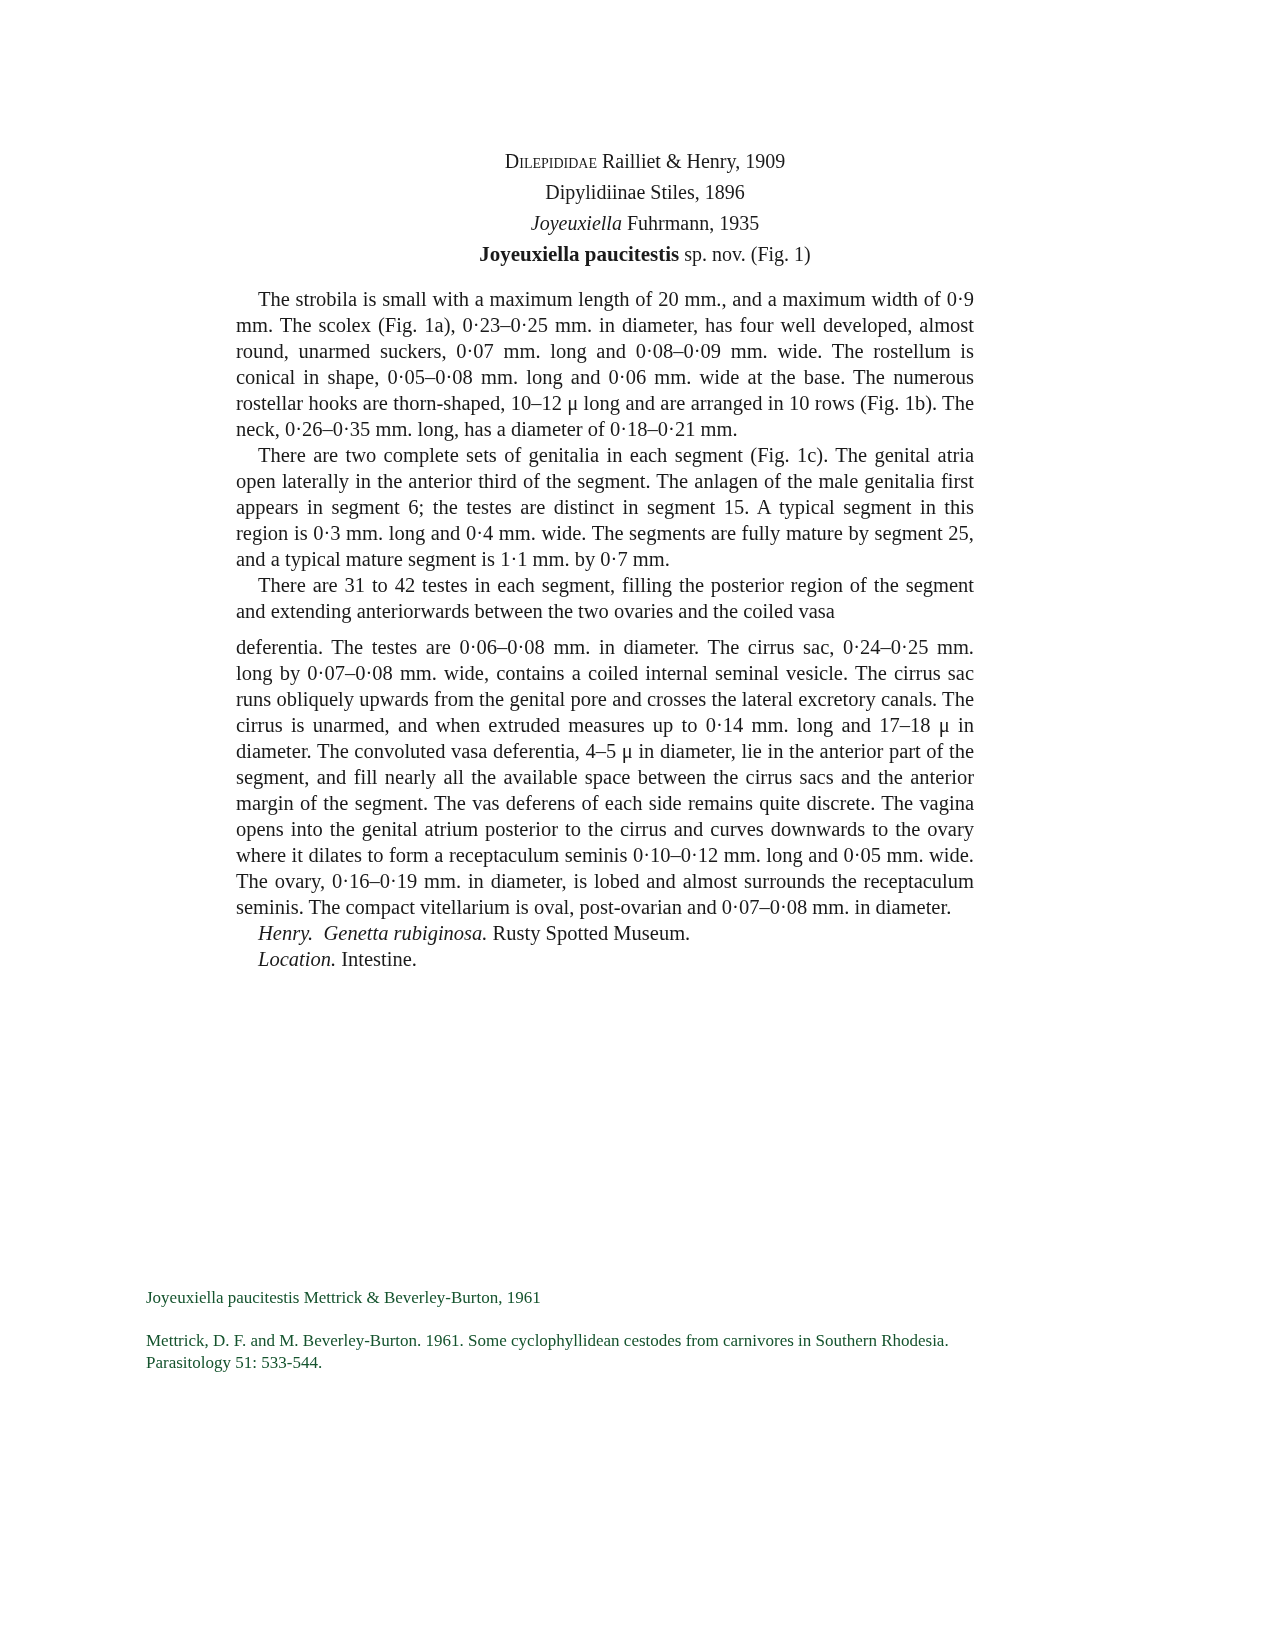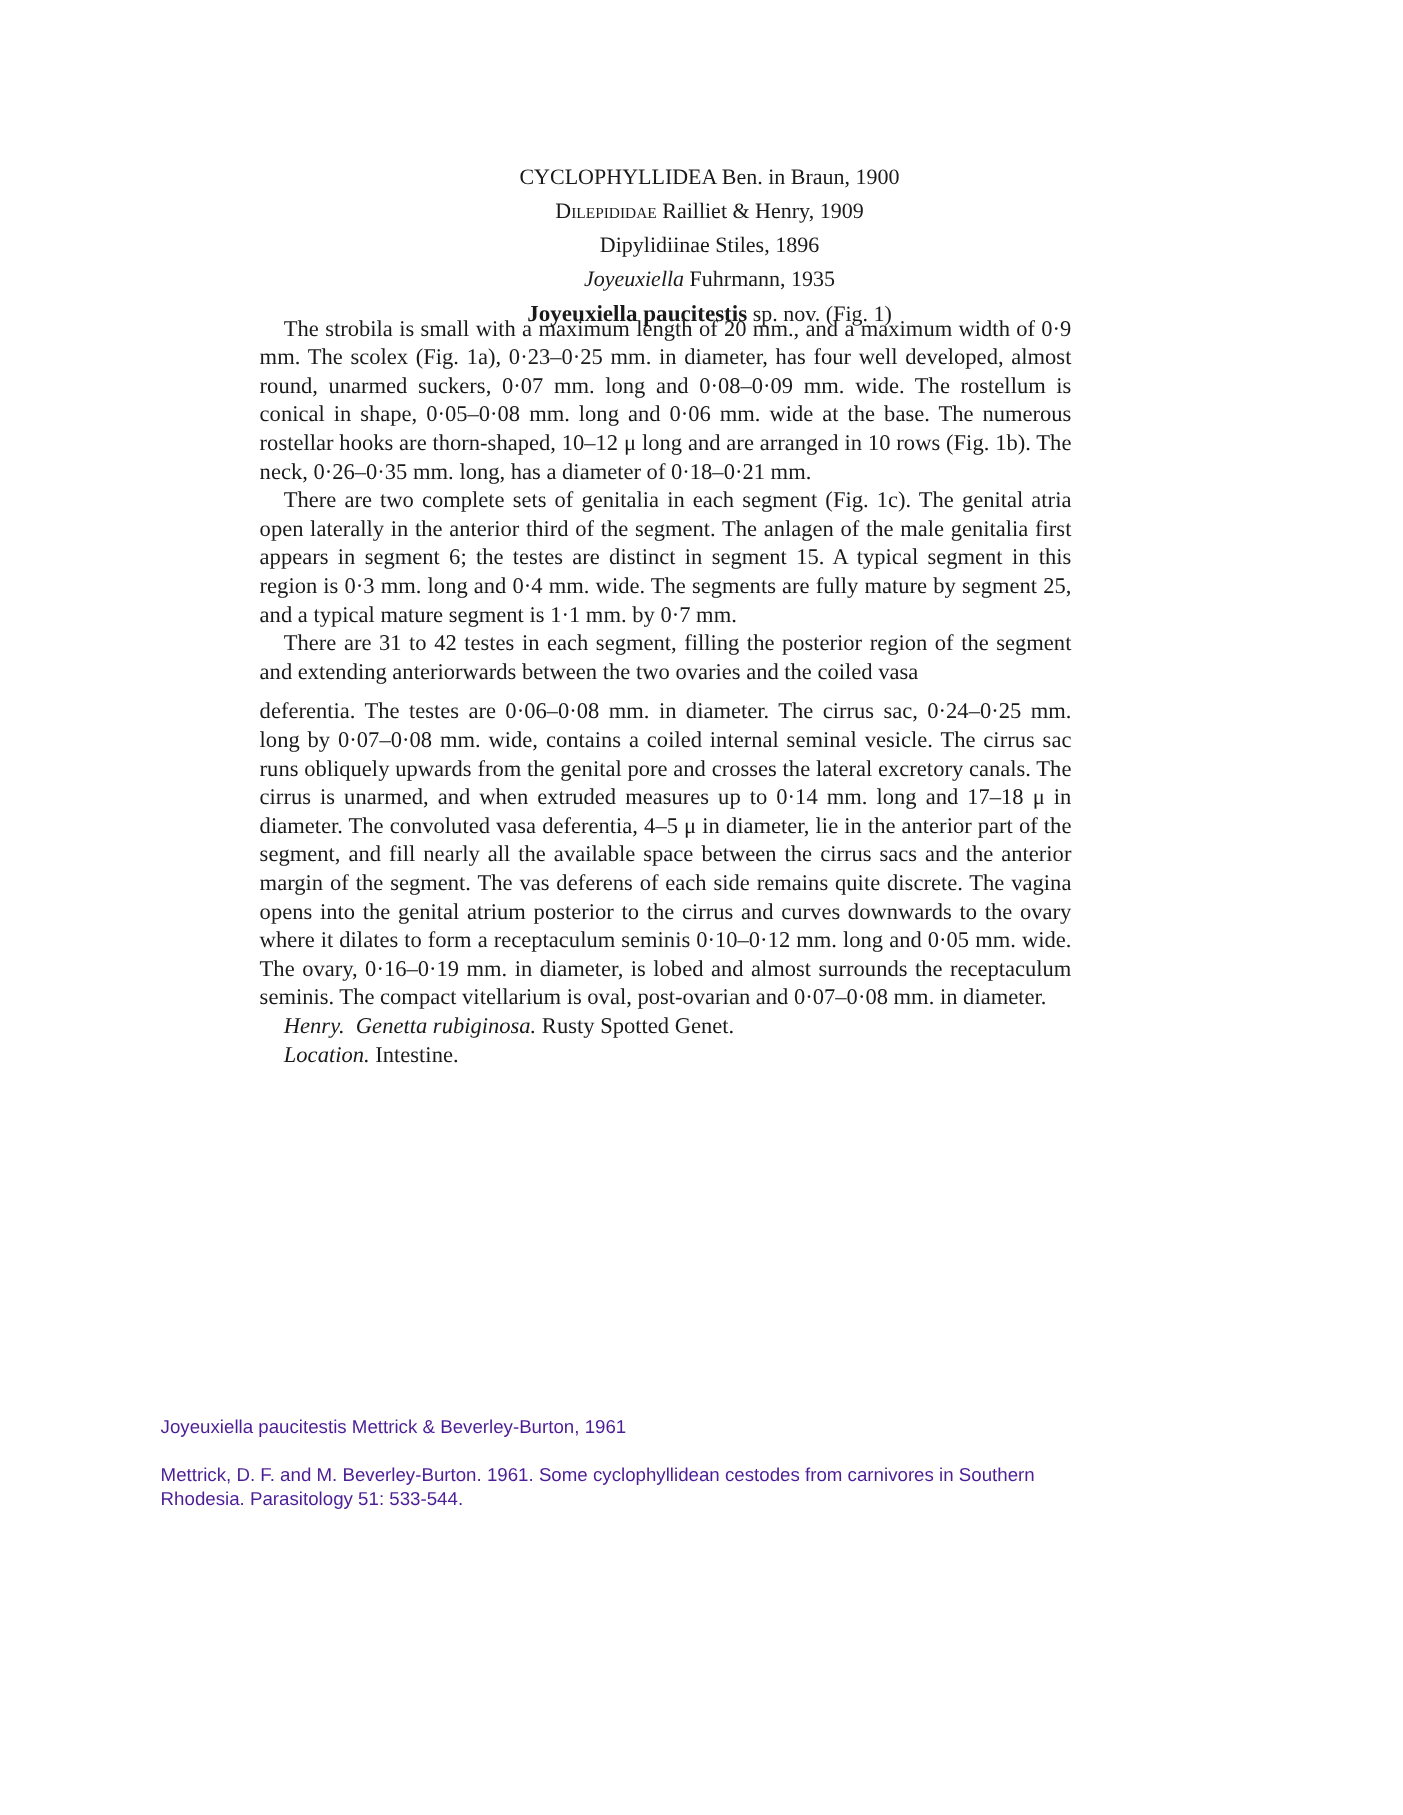--- a/index.html
+++ b/index.html
@@ -7,38 +7,37 @@
   .heading-block { position: absolute; left: 0; width: 1275px; top: 146px; text-align: center; font-family: "Liberation Serif", serif; font-size: 20px; line-height: 31px; }
   .heading-block div { margin-left: 15px; }
   .sc { font-variant: small-caps; }
   .species { font-weight: bold; font-size: 21px; }
   .body-text { position: absolute; left: 236px; width: 738px; top: 286px; font-family: "Liberation Serif", serif; font-size: 20.5px; line-height: 26px; text-align: justify; }
   .body-text p { margin: 0; text-indent: 22px; }
   .body-text p.flush { text-indent: 0; }
   .body-text .gap { margin-top: 10px; }
   .meta { padding-left: 22px; text-indent: 0 !important; }
   .meta em { font-style: italic; }
-  .footer { position: absolute; left: 146px; font-family: Liberation Sans, sans-serif; font-size: 17px; color: #4c1d95; }
+  .footer { position: absolute; left: 146px; font-family: Liberation Serif, serif; font-size: 17px; color: #14532d; }
   .footer.cite-name { top: 1288px; }
   .footer.ref { top: 1330px; width: 870px; line-height: 22px; }
 </style>
 </head>
 <body>
 
 <div class="heading-block">
-  <div>CYCLOPHYLLIDEA Ben. in Braun, 1900</div>
   <div><span class="sc">Dilepididae</span><span> Railliet &amp; Henry, 1909</span></div>
   <div>Dipylidiinae Stiles, 1896</div>
   <div><em>Joyeuxiella</em><span> Fuhrmann, 1935</span></div>
   <div><span class="species">Joyeuxiella paucitestis</span><span> sp. nov. (Fig. 1)</span></div>
 </div>
 
 <div class="body-text">
   <p>The strobila is small with a maximum length of 20 mm., and a maximum width of 0·9 mm. The scolex (Fig. 1a), 0·23–0·25 mm. in diameter, has four well developed, almost round, unarmed suckers, 0·07 mm. long and 0·08–0·09 mm. wide. The rostellum is conical in shape, 0·05–0·08 mm. long and 0·06 mm. wide at the base. The numerous rostellar hooks are thorn-shaped, 10–12 μ long and are arranged in 10 rows (Fig. 1b). The neck, 0·26–0·35 mm. long, has a diameter of 0·18–0·21 mm.</p>
   <p>There are two complete sets of genitalia in each segment (Fig. 1c). The genital atria open laterally in the anterior third of the segment. The anlagen of the male genitalia first appears in segment 6; the testes are distinct in segment 15. A typical segment in this region is 0·3 mm. long and 0·4 mm. wide. The segments are fully mature by segment 25, and a typical mature segment is 1·1 mm. by 0·7 mm.</p>
   <p>There are 31 to 42 testes in each segment, filling the posterior region of the segment and extending anteriorwards between the two ovaries and the coiled vasa</p>
   <p class="flush gap">deferentia. The testes are 0·06–0·08 mm. in diameter. The cirrus sac, 0·24–0·25 mm. long by 0·07–0·08 mm. wide, contains a coiled internal seminal vesicle. The cirrus sac runs obliquely upwards from the genital pore and crosses the lateral excretory canals. The cirrus is unarmed, and when extruded measures up to 0·14 mm. long and 17–18 μ in diameter. The convoluted vasa deferentia, 4–5 μ in diameter, lie in the anterior part of the segment, and fill nearly all the available space between the cirrus sacs and the anterior margin of the segment. The vas deferens of each side remains quite discrete. The vagina opens into the genital atrium posterior to the cirrus and curves downwards to the ovary where it dilates to form a receptaculum seminis 0·10–0·12 mm. long and 0·05 mm. wide. The ovary, 0·16–0·19 mm. in diameter, is lobed and almost surrounds the receptaculum seminis. The compact vitellarium is oval, post-ovarian and 0·07–0·08 mm. in diameter.</p>
-  <p class="meta"><em>Henry.</em>&nbsp; <em>Genetta rubiginosa.</em><span> Rusty Spotted Genet.</span></p>
+  <p class="meta"><em>Henry.</em>&nbsp; <em>Genetta rubiginosa.</em><span> Rusty Spotted Museum.</span></p>
   <p class="meta"><em>Location.</em><span> Intestine.</span></p>
 </div>
 
 <div class="footer cite-name">Joyeuxiella paucitestis Mettrick &amp; Beverley-Burton, 1961</div>
 <div class="footer ref">Mettrick, D. F. and M. Beverley-Burton. 1961. Some cyclophyllidean cestodes from carnivores in Southern Rhodesia. Parasitology 51: 533-544.</div>
 
 </body></html>

